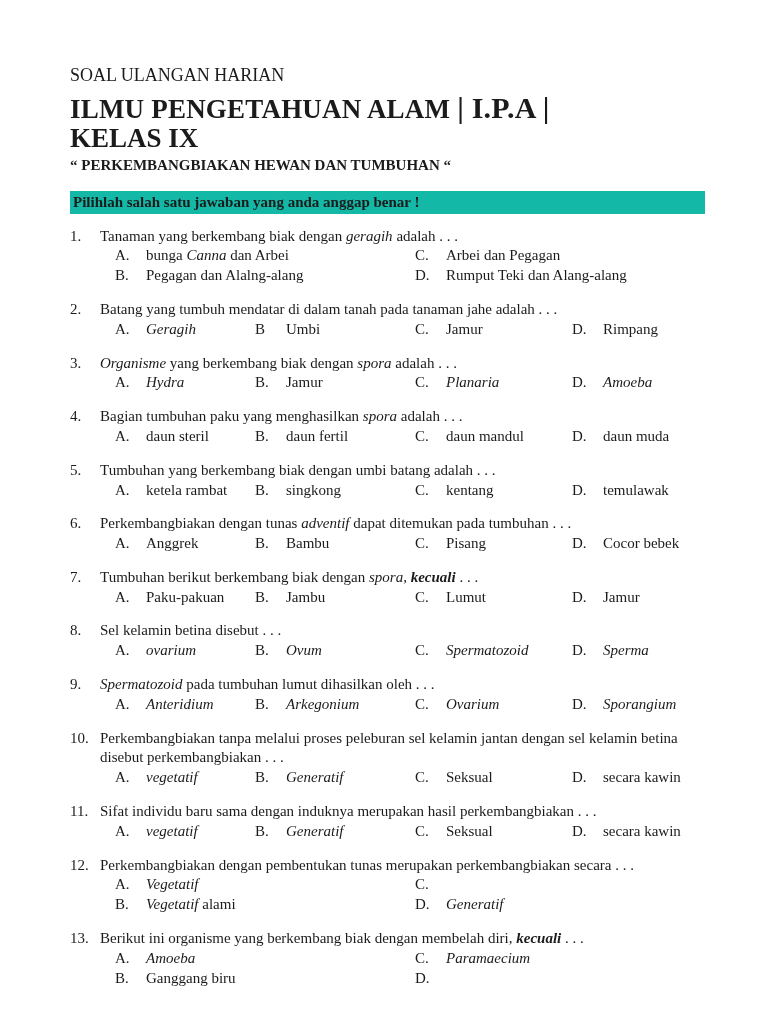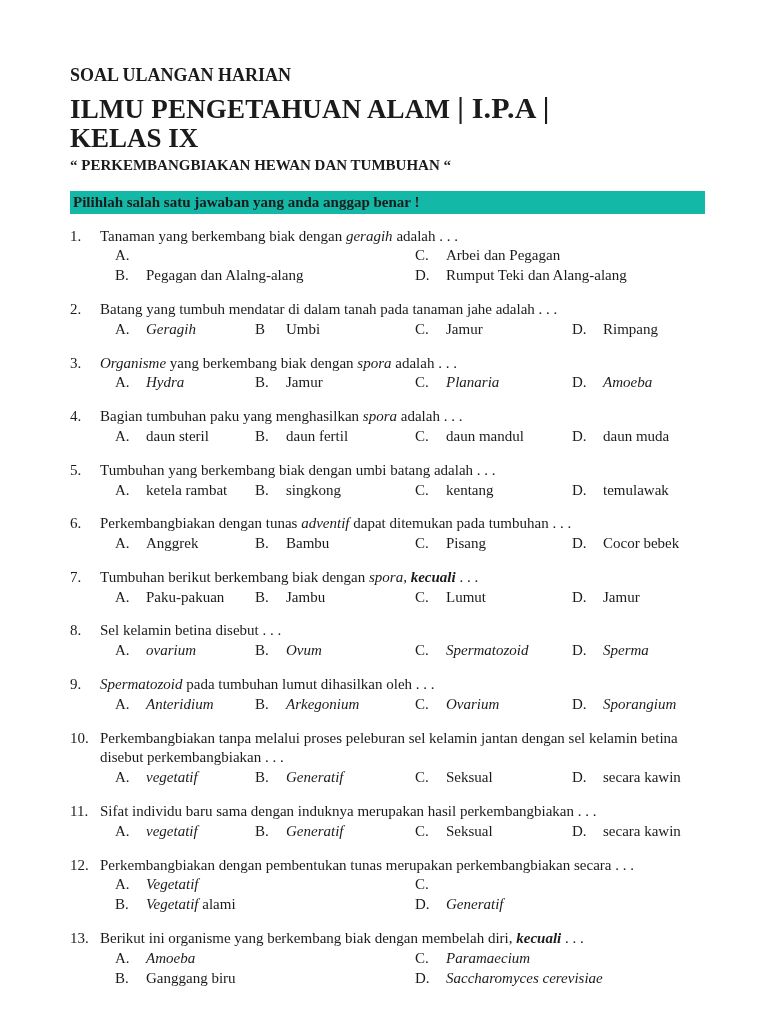--- a/index.html
+++ b/index.html
@@ -13,21 +13,21 @@
     overflow: hidden;
   }
   .page {
     padding: 66px 63px 0 70px;
     box-sizing: border-box;
     width: 768px;
     height: 1024px;
   }
   .exam-label {
     font-size: 18px;
-    font-weight: bold;
+    font-weight: normal;
     margin: 0 0 6px 0;
     line-height: 1.1;
   }
   .exam-title {
     font-size: 27px;
     font-weight: bold;
     margin: 0;
     line-height: 1.08;
     letter-spacing: 0.2px;
   }
@@ -74,20 +74,21 @@
   <div class="instruction-banner" style="background: #14b8a6;">Pilihlah salah satu jawaban yang anda anggap benar !</div>
   <div class="questions">
       <div class="question">
         <div class="q-line">
           <span class="q-num">1.</span>
           <span class="q-body">Tanaman yang berkembang biak dengan <i>geragih</i> adalah . . .</span>
         </div>
         <div class="opts opts2">
           <div class="opt">
             <span class="opt-letter">A.</span>
+            <span class="opt-text">bunga <i>Canna</i> dan Arbei</span>
           </div>
           <div class="opt">
             <span class="opt-letter">C.</span>
             <span class="opt-text">Arbei dan Pegagan</span>
           </div>
           <div class="opt">
             <span class="opt-letter">B.</span>
             <span class="opt-text">Pegagan dan Alalng-alang</span>
           </div>
           <div class="opt">
@@ -372,18 +373,17 @@
           <div class="opt">
             <span class="opt-letter">C.</span>
             <span class="opt-text"><i>Paramaecium</i></span>
           </div>
           <div class="opt">
             <span class="opt-letter">B.</span>
             <span class="opt-text">Ganggang biru</span>
           </div>
           <div class="opt">
             <span class="opt-letter">D.</span>
-            <span class="opt-text"><i>Saccharomyces cerevisiae</i></span>
           </div>
         </div>
       </div>
     </div>
 </div>
 
 </body></html>

